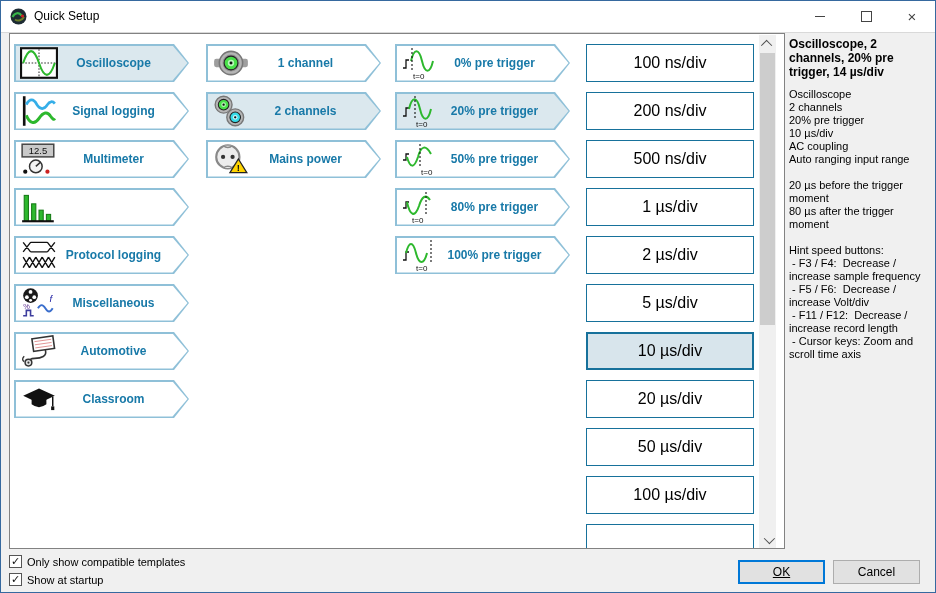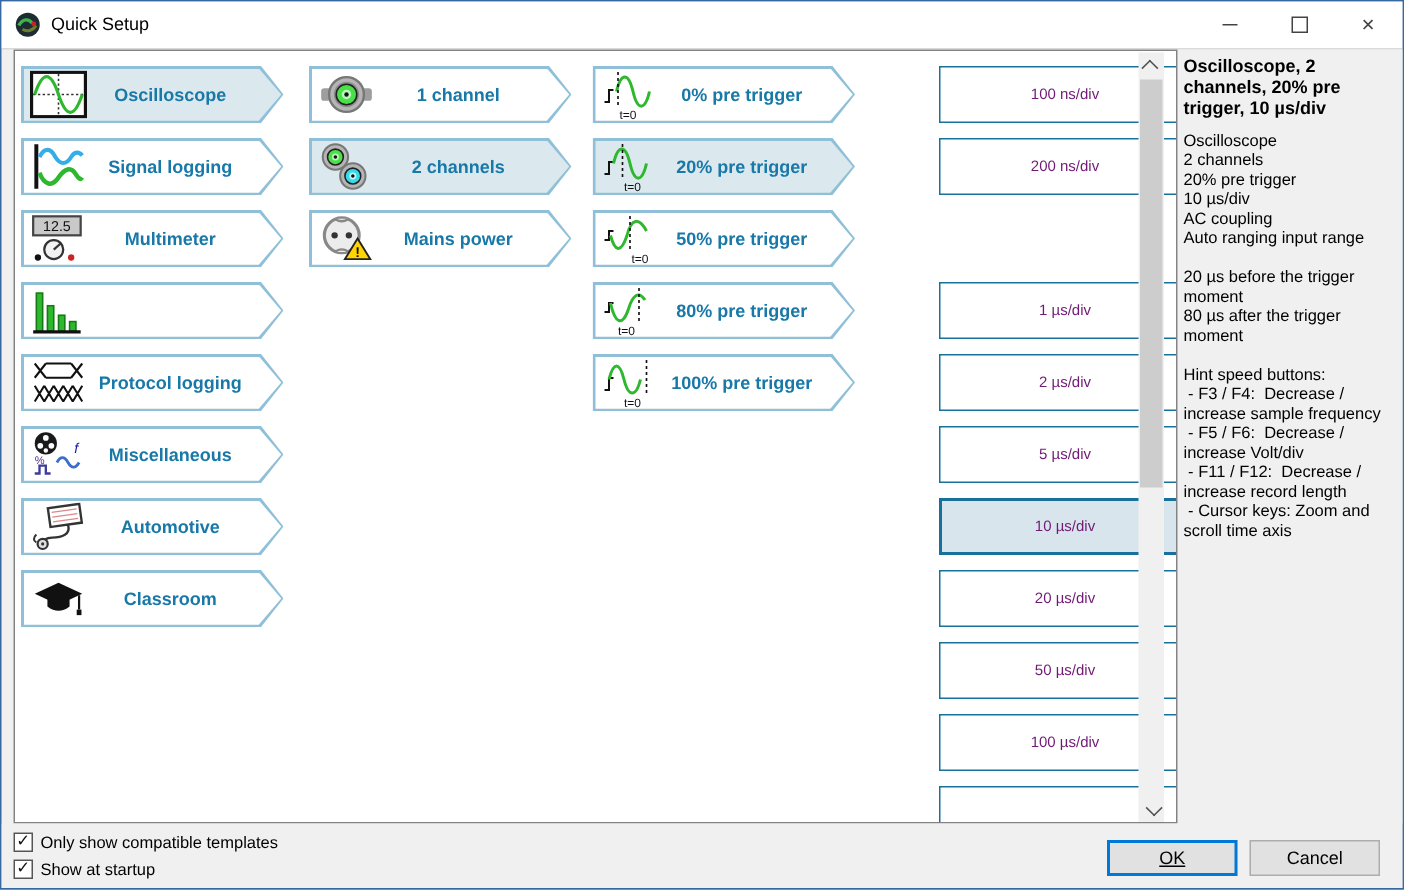--- a/index.html
+++ b/index.html
@@ -23,21 +23,21 @@
   .abtn{position:absolute;width:175px;height:38px;cursor:pointer;}
   .ab-bg,.ab-fill{position:absolute;clip-path:polygon(0 0,calc(100% - 15px) 0,100% 50%,calc(100% - 15px) 100%,0 100%);}
   .ab-bg{inset:0;background:#8fc0d8;}
   .ab-fill{inset:1.5px;background:#fff;}
   .abtn.sel .ab-fill{background:#dbe8ee;}
   .ab-icon{position:absolute;left:5px;top:2px;width:40px;height:34px;display:flex;align-items:center;justify-content:center;}
   .ab-label{position:absolute;left:44px;right:20px;top:0;bottom:0;display:flex;align-items:center;justify-content:center;
     font-size:12px;font-weight:bold;color:#1879a8;white-space:nowrap;}
   
   .tbtn{position:absolute;left:576px;width:168px;height:38px;box-sizing:border-box;border:1px solid #17719b;background:#fff;
-    display:flex;align-items:center;justify-content:center;font-size:10px;color:#701a75;cursor:pointer;margin-left:40px;}
+    display:flex;align-items:center;justify-content:center;font-size:16px;color:#000000;cursor:pointer;}
   .tbtn.sel{border-width:2px;background:#d8e5ec;}
   
   .sbar{position:absolute;left:749px;top:1px;width:17px;height:513px;background:#f0f0f0;}
   .sbar .arrow{position:absolute;left:0;width:17px;height:17px;display:flex;align-items:center;justify-content:center;}
   .chev{width:7px;height:7px;border-left:1.5px solid #505050;border-top:1.5px solid #505050;}
   .chev.up{transform:rotate(45deg) translateY(2px);}
   .chev.down{transform:rotate(225deg) translateY(2px);}
   .sbar .thumb{position:absolute;left:1px;top:18px;width:15px;height:272px;background:#cdcdcd;}
   
   .rpanel{position:absolute;left:785px;top:32px;width:150px;height:516px;background:#f0f0f0;
@@ -327,20 +327,23 @@
       </div>
       <div class="ab-label">100% pre trigger</div>
     </div>
 
     <div class="tbtn" style="top:10px">
         <span>100 ns/div</span>
       </div>
     <div class="tbtn" style="top:58px">
         <span>200 ns/div</span>
       </div>
+    <div class="tbtn" style="top:106px">
+        <span>500 ns/div</span>
+      </div>
     <div class="tbtn" style="top:154px">
         <span>1 µs/div</span>
       </div>
     <div class="tbtn" style="top:202px">
         <span>2 µs/div</span>
       </div>
     <div class="tbtn" style="top:250px">
         <span>5 µs/div</span>
       </div>
     <div class="tbtn sel" style="top:298px">
@@ -364,21 +367,21 @@
           <div class="chev up"></div>
         </div>
       <div class="thumb"></div>
       <div class="arrow" style="bottom:0">
           <div class="chev down"></div>
         </div>
     </div>
   </div>
 
   <div class="rpanel">
-    <div class="rp-title">Oscilloscope, 2 channels, 20% pre trigger, 10 µs/div</div>
+    <div class="rp-title">Oscilloscope, 2 channels, 20% pre trigger, 14 µs/div</div>
     <div class="rp-block">Oscilloscope
 2 channels
 20% pre trigger
 10 µs/div
 AC coupling
 Auto ranging input range</div>
     <div class="rp-block">20 µs before the trigger moment
 80 µs after the trigger moment</div>
     <div class="rp-block">Hint speed buttons:
  - F3 / F4:  Decrease / increase sample frequency

